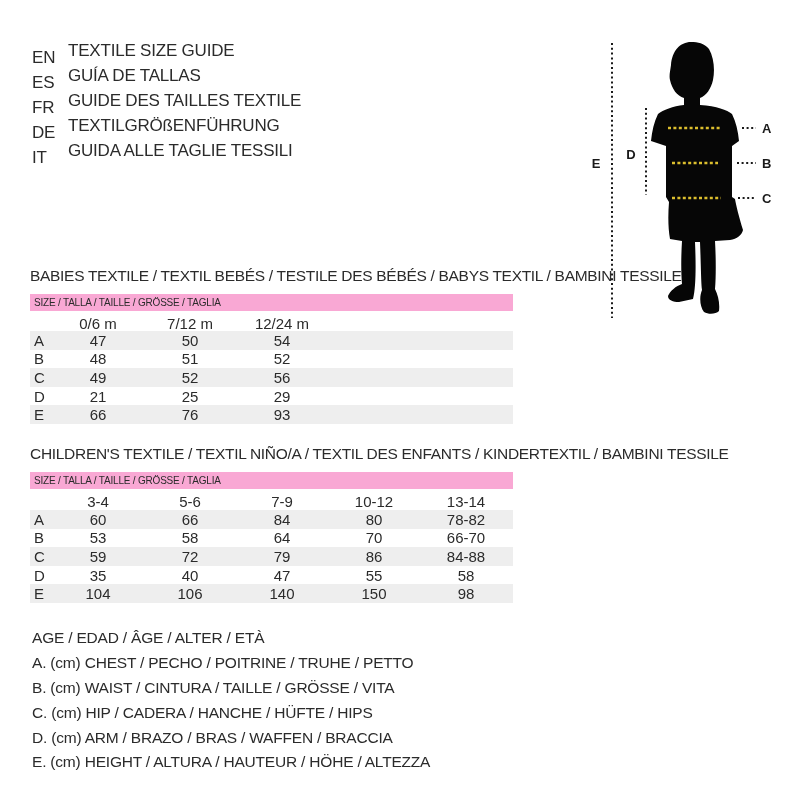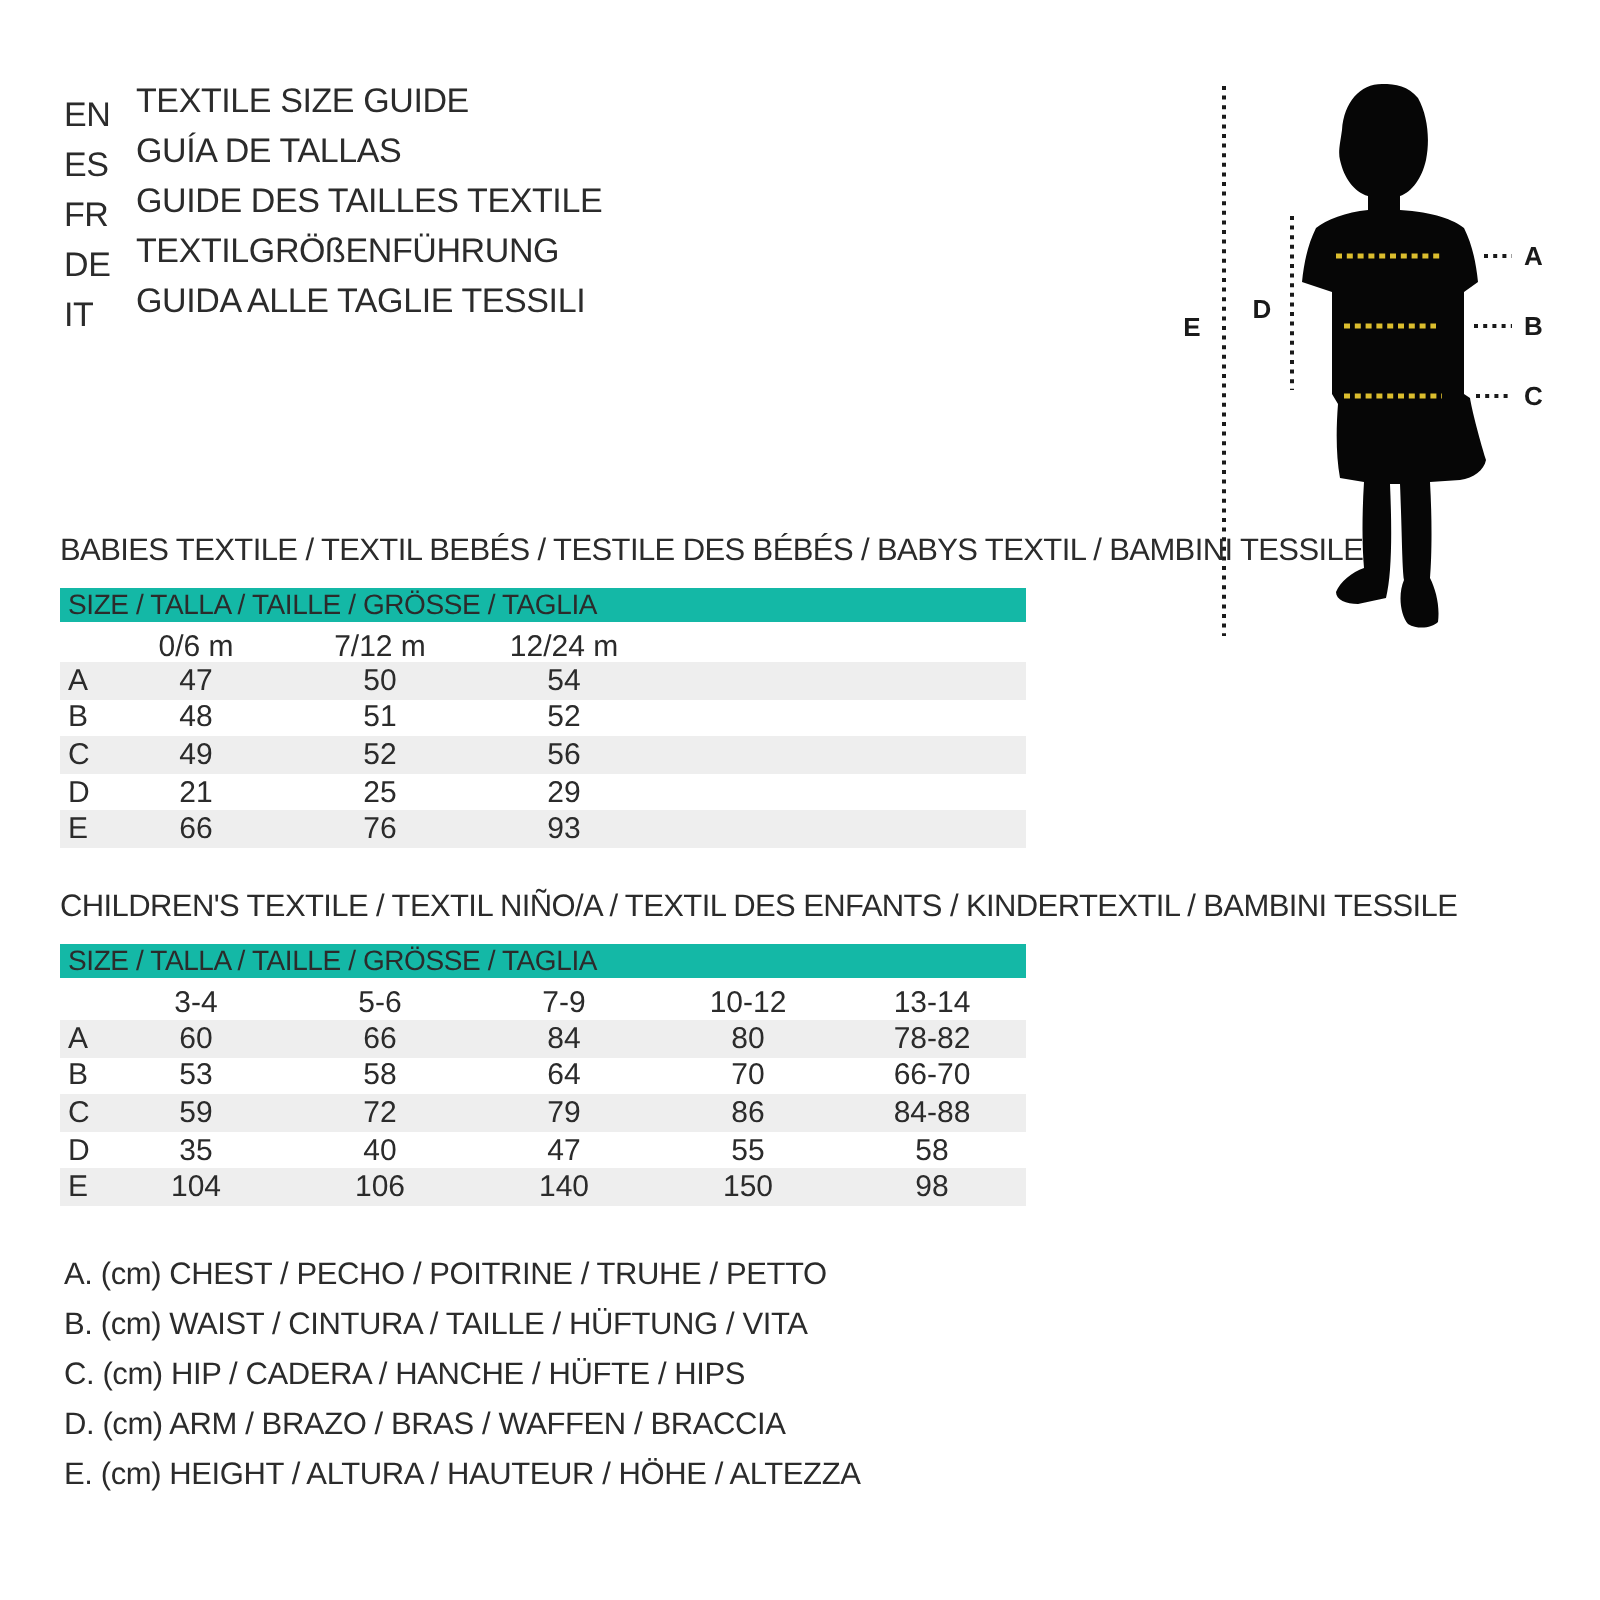--- a/index.html
+++ b/index.html
@@ -16,22 +16,22 @@
   .figure .dotline{stroke:#1a1a1a;stroke-width:2;stroke-dasharray:2 2.8;fill:none;}
   .figure .ydash{stroke:#dcbe2e;stroke-width:2.6;stroke-dasharray:3 2.4;fill:none;}
   .figure .kdash{stroke:#1a1a1a;stroke-width:2;stroke-dasharray:2 2.6;fill:none;}
   .figure .sil{fill:#060606;}
   .figure text{font-family:"Liberation Sans",sans-serif;font-size:13px;font-weight:bold;fill:#1a1a1a;}
   
   .tbl-heading{position:absolute;left:30px;font-size:15.5px;letter-spacing:-0.3px;white-space:nowrap;}
   .babies-heading{top:267px;}
   .children-heading{top:445px;}
   
-  .size-bar{position:absolute;left:30px;width:483px;height:17px;line-height:17px;background:#14b8a6;
-            padding-left:4px;box-sizing:border-box;font-size:14px;letter-spacing:-0.2px;color:#2b2b2b;}
+  .size-bar{position:absolute;left:30px;width:483px;height:17px;line-height:17px;background:#f9a8d4;
+            padding-left:4px;box-sizing:border-box;font-size:10px;letter-spacing:-0.2px;color:#2b2b2b;}
   .babies-bar{top:294px;}
   .children-bar{top:472px;}
   
   .grid-row{display:grid;align-items:center;height:18.6px;font-size:15px;}
   .b-grid{grid-template-columns:22px 92px 92px 92px;}
   .c-grid{grid-template-columns:22px 92px 92px 92px 92px 92px;}
   .cell{text-align:center;}
   .rowlabel{text-align:left;padding-left:4px;}
   .colheads{position:absolute;left:30px;width:483px;height:18px;}
   .babies-cols{top:314px;}
@@ -223,20 +223,21 @@
       <div class="rowlabel">E</div>
       <div class="cell">104</div>
       <div class="cell">106</div>
       <div class="cell">140</div>
       <div class="cell">150</div>
       <div class="cell">98</div>
     </div>
   </div>
 
   <div class="legend">
+    <div class="legend-line">AGE / EDAD / ÂGE / ALTER / ETÀ</div>
     <div class="legend-line">A. (cm) CHEST / PECHO / POITRINE / TRUHE / PETTO</div>
-    <div class="legend-line">B. (cm) WAIST / CINTURA / TAILLE / HÜFTUNG / VITA</div>
+    <div class="legend-line">B. (cm) WAIST / CINTURA / TAILLE / GRÖSSE / VITA</div>
     <div class="legend-line">C. (cm) HIP / CADERA / HANCHE / HÜFTE / HIPS</div>
     <div class="legend-line">D. (cm) ARM / BRAZO / BRAS / WAFFEN / BRACCIA</div>
     <div class="legend-line">E. (cm) HEIGHT / ALTURA / HAUTEUR / HÖHE / ALTEZZA</div>
   </div>
 
 </div>
 
 </body></html>

